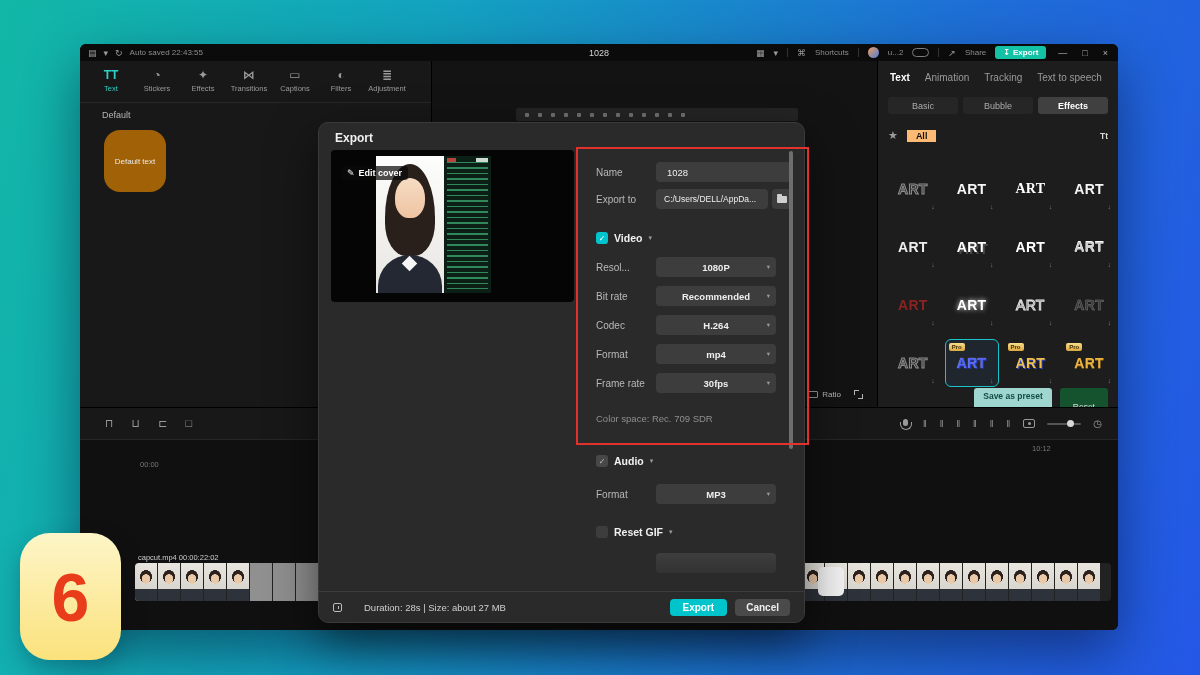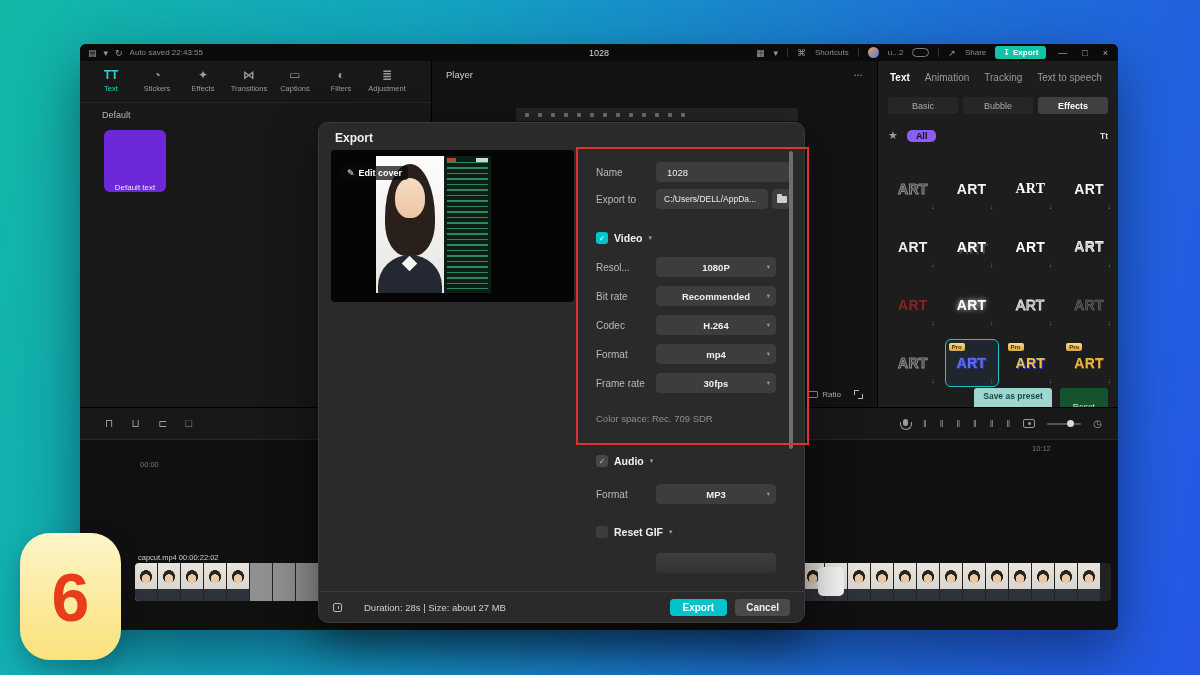--- a/index.html
+++ b/index.html
@@ -39,22 +39,22 @@
   .center-panel { flex:1; background:#131313; position:relative; border-right:1px solid #000; }
   .right-panel { width:240px; background:#1d1d1d; position:relative; overflow:hidden; }
 
   
   .tool-tabs { display:flex; padding:4px 0 0 8px; border-bottom:1px solid #272727; height:42px; }
   .tool-tab { width:46px; display:flex; flex-direction:column; align-items:center; gap:2px;
     color:#9a9a9a; font-size:7.5px; padding-top:3px; }
   .tool-tab .ticon { font-size:12px; line-height:14px; height:14px; font-weight:700; }
   .tool-tab.active { color:#2fd0c6; }
   .section-label { position:absolute; top:49px; left:22px; font-size:9px; color:#b5b5b5; }
-  .default-tile { position:absolute; top:69px; left:24px; width:62px; height:62px; background:#6d28d9;
-    border-radius:6px; display:flex; align-items:flex-end; justify-content:center; color:#e8e8e8; font-size:8px; }
+  .default-tile { position:absolute; top:69px; left:24px; width:62px; height:62px; background:#a16207;
+    border-radius:16px; display:flex; align-items:center; justify-content:center; color:#e8e8e8; font-size:8px; }
 
   
   .player-header { display:flex; align-items:center; justify-content:space-between; padding:8px 14px 0;
     color:#cfcfcf; font-size:9.5px; }
   .player-strip { position:absolute; left:84px; top:47px; width:282px; height:13px; background:#242424;
     border-radius:2px; display:flex; align-items:center; gap:9px; padding:0 9px; }
   .pdot { width:4px; height:4px; background:#6f6f6f; border-radius:1px; flex:0 0 auto; }
   .player-bottom { position:absolute; right:14px; bottom:8px; display:flex; align-items:center; gap:13px;
     color:#b9b9b9; font-size:8px; }
   .ratio-chip { display:flex; align-items:center; gap:4px; }
@@ -68,21 +68,21 @@
   
   .rp-tabs { display:flex; gap:15px; padding:11px 0 0 12px; font-size:10px; color:#9a9a9a;
     white-space:nowrap; overflow:hidden; }
   .rp-tab.active { color:#fff; font-weight:700; }
   .rp-subtabs { display:flex; gap:5px; margin:14px 10px 0; }
   .rp-subtab { flex:1; height:17px; display:flex; align-items:center; justify-content:center;
     font-size:9px; color:#ababab; background:#262626; border-radius:3px; }
   .rp-subtab.active { background:#404040; color:#fff; font-weight:700; }
   .rp-filter { display:flex; align-items:center; margin:15px 10px 0; gap:9px; color:#9a9a9a; }
   .star-icon { font-size:11px; }
-  .all-pill { background:#8b5cf6; color:#111; border-radius:5px; padding:1px 9px; font-size:9px; font-weight:700; }
+  .all-pill { background:#fdba74; color:#111; border-radius:0; padding:1px 9px; font-size:9px; font-weight:700; }
   .tt-icon { margin-left:auto; font-size:8.5px; color:#d8d8d8; font-weight:700; }
   .art-grid { position:absolute; left:8px; top:104px; width:230px; display:grid;
     grid-template-columns:repeat(4,1fr); gap:10px 5px; }
   .art-cell { height:48px; position:relative; display:flex; align-items:center; justify-content:center;
     border-radius:6px; border:1.5px solid transparent; }
   .art-text { font-weight:800; font-size:14px; letter-spacing:.3px; }
   .art-cell .dl { position:absolute; right:4px; bottom:2px; font-size:7px; color:#7c7c7c; font-weight:400; }
   .art-cell .pro { position:absolute; left:3px; top:3px; font-size:6px; font-weight:700; color:#3d2c05;
     background:linear-gradient(#f7dd8a,#dca83f); padding:0 3px; border-radius:2px; line-height:8px; }
   .art-cell.selected { border-color:#19c3c9; background:#20262e; }
@@ -275,24 +275,20 @@
             <span>Adjustment</span>
           </div>
         </div>
         <div class="section-label">Default</div>
         <div class="default-tile">
           <span>Default text</span>
         </div>
       </div>
 
       <div class="center-panel">
-        <div class="player-header">
-          <span>Player</span>
-          <span>⋯</span>
-        </div>
         <div class="player-strip">
             <div class="pdot"></div>
             <div class="pdot"></div>
             <div class="pdot"></div>
             <div class="pdot"></div>
             <div class="pdot"></div>
             <div class="pdot"></div>
             <div class="pdot"></div>
             <div class="pdot"></div>
             <div class="pdot"></div>

